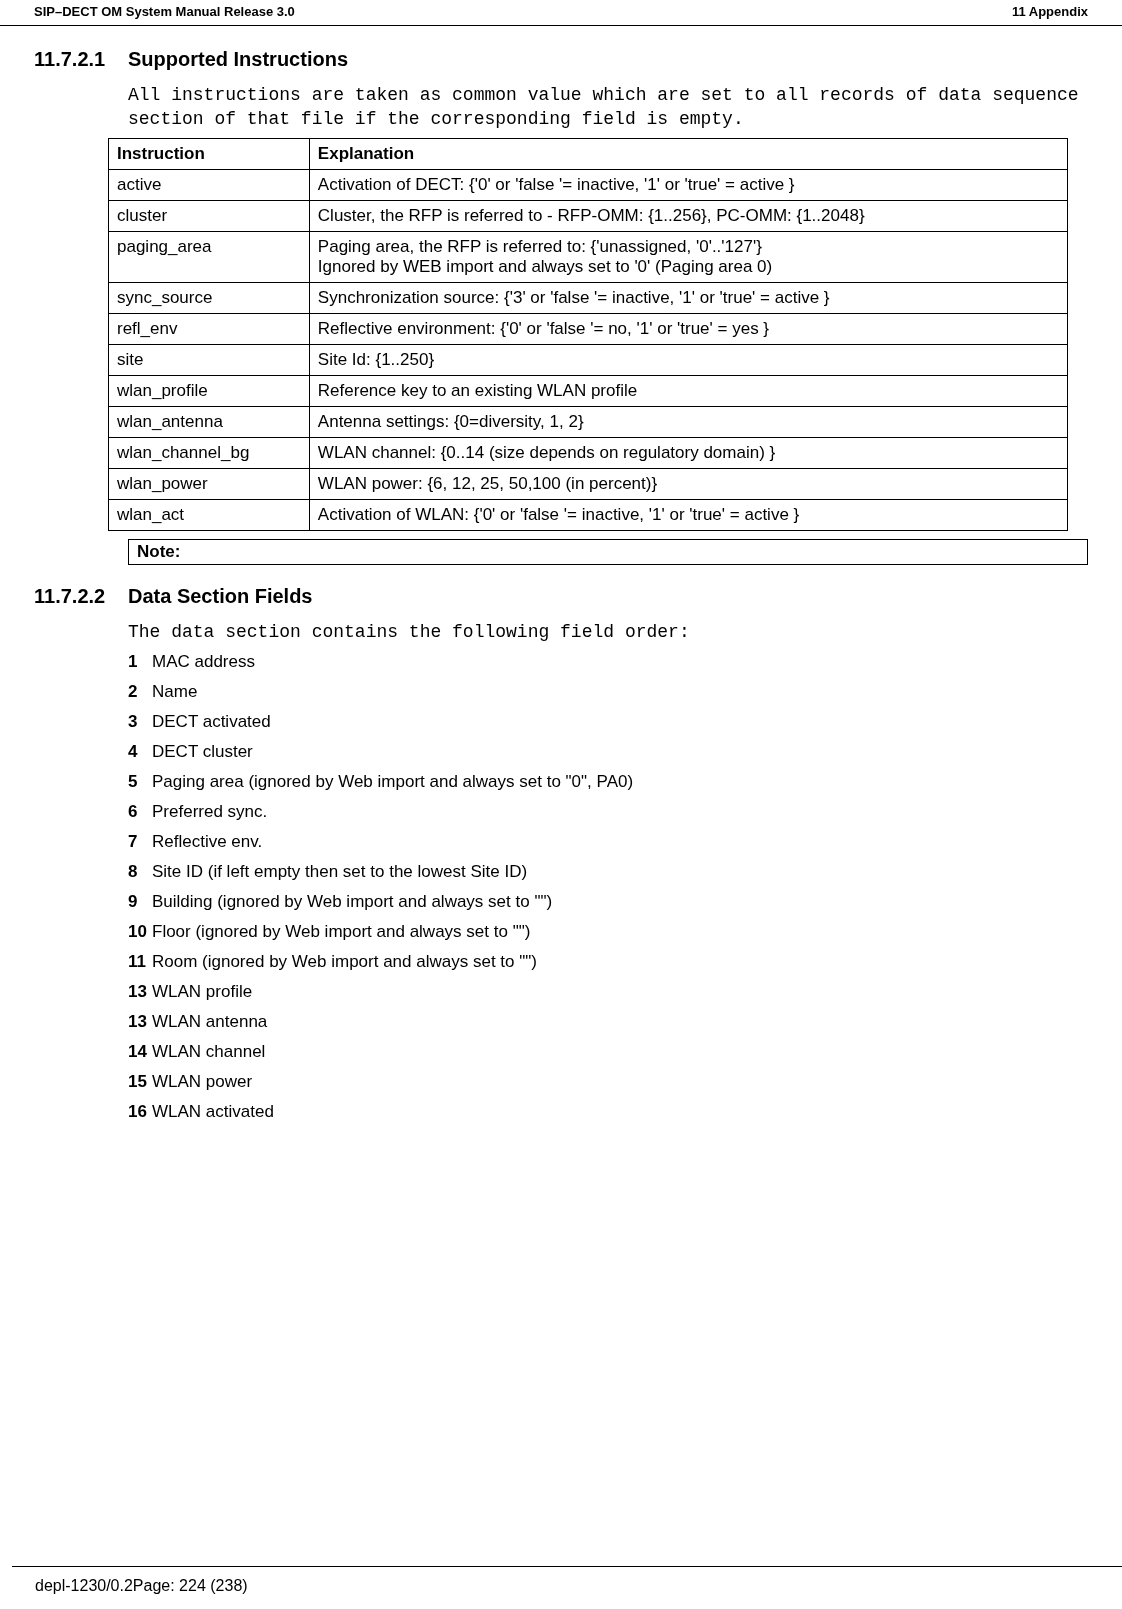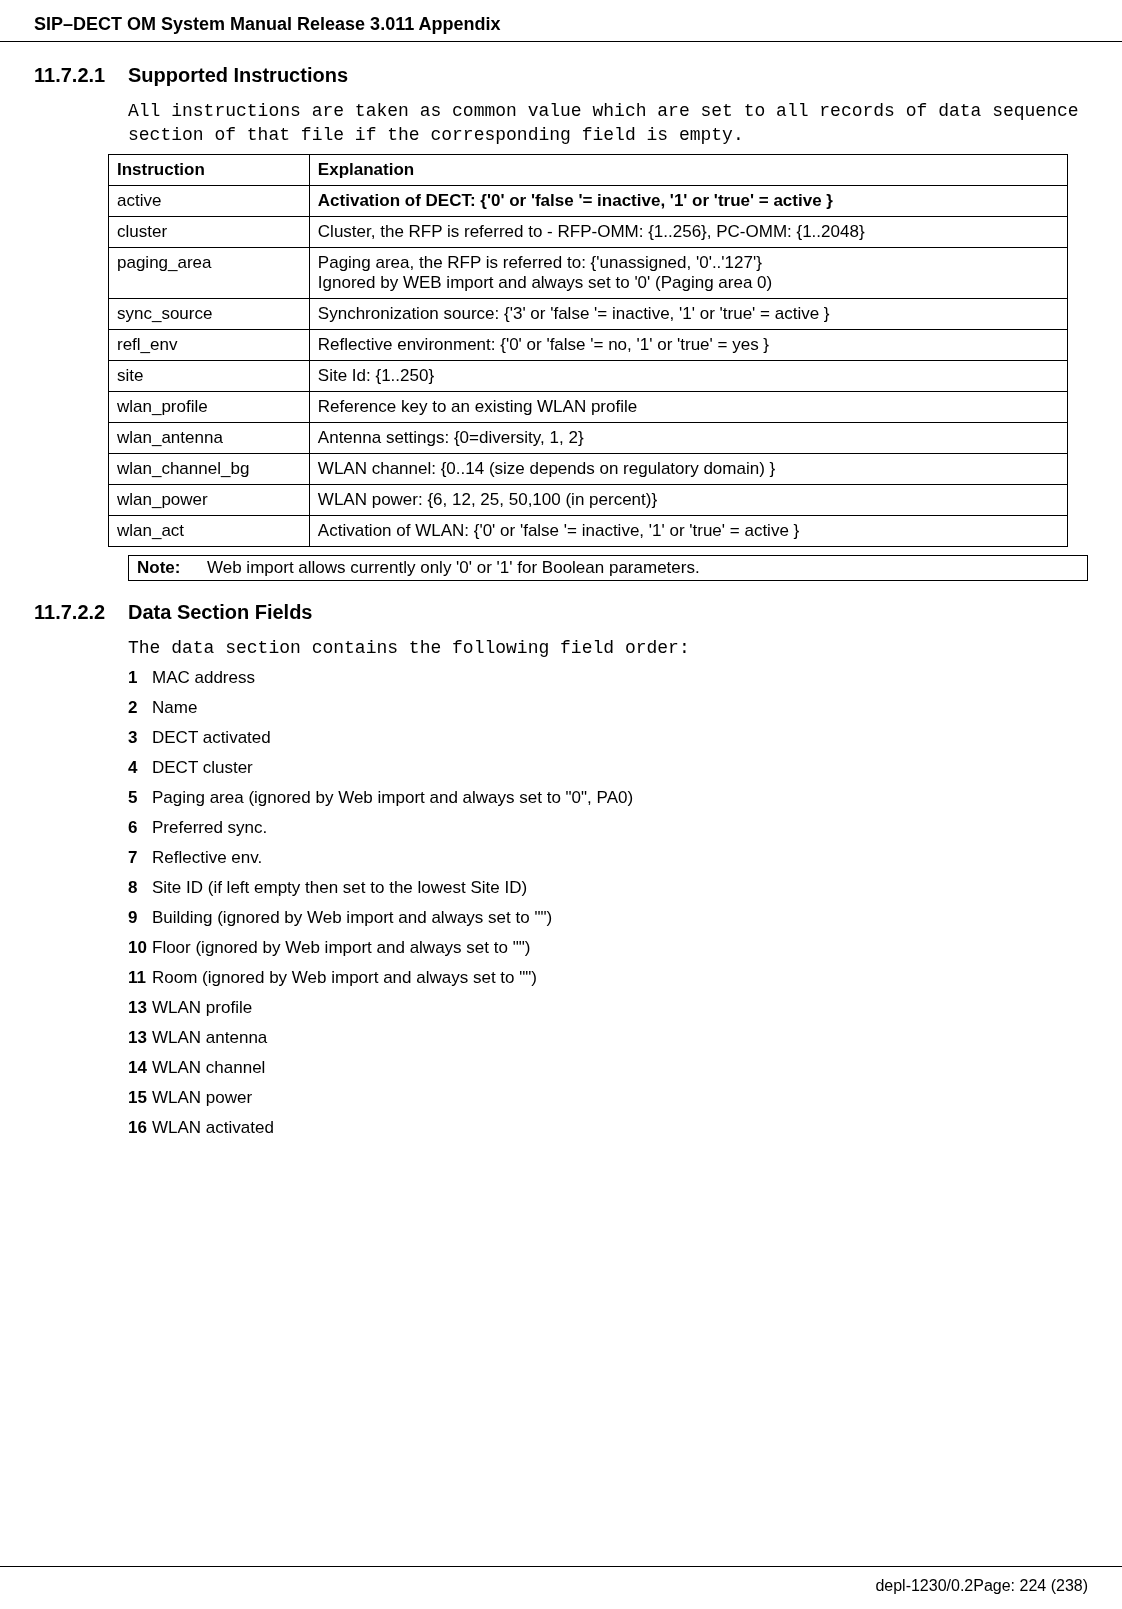--- a/index.html
+++ b/index.html
@@ -8,24 +8,24 @@
       font-size: 16px;
       color: #000;
       background: #fff;
       width: 1122px;
       height: 1609px;
       position: relative;
       padding: 0;
     }
     .page-header {
       display: flex;
-      justify-content: flex-start;
-      padding: 14px 34px 6px 34px;
-      font-weight: bold;
-      font-size: 18px;
+      justify-content: space-between;
+      padding: 4px 34px 6px 34px;
+      font-weight: bold;
+      font-size: 13px;
       border-bottom: 1.5px solid #000;
       margin-bottom: 22px;
     }
     .content {
       padding: 0 34px;
     }
     .section-heading {
       font-weight: bold;
       font-size: 20px;
       margin-bottom: 12px;
@@ -81,26 +81,26 @@
       margin-bottom: 10px;
       font-size: 17px;
     }
     .ordered-list .item .n {
       font-weight: bold;
       min-width: 24px;
     }
     .page-footer {
       position: absolute;
       bottom: 14px;
-      left: 0;
+      left: 12px;
       right: 0;
       border-top: 1px solid #000;
-      padding: 10px 34px 0 34px;
-      display: flex;
-      justify-content: flex-end;
+      padding: 10px 34px 0 23px;
+      display: flex;
+      justify-content: flex-start;
       font-size: 16px;
     }
   </style>
 </head>
 <body>
 
 <div class="page-header">
   <span>SIP–DECT OM System Manual Release 3.0</span>
   <span>11 Appendix</span>
 </div>
@@ -116,21 +116,21 @@
   <table class="instr">
     <thead>
       <tr>
         <th>Instruction</th>
         <th>Explanation</th>
       </tr>
     </thead>
     <tbody id="instr-body">
         <tr>
           <td>active</td>
-          <td style="white-space: pre-line; font-weight: bold;">Activation of DECT: {'0' or 'false '= inactive, '1' or 'true' = active }</td>
+          <td style="white-space: pre-line;">Activation of DECT: {'0' or 'false '= inactive, '1' or 'true' = active }</td>
         </tr>
         <tr>
           <td>cluster</td>
           <td style="white-space: pre-line;">Cluster, the RFP is referred to - RFP-OMM: {1..256}, PC-OMM: {1..2048}</td>
         </tr>
         <tr>
           <td>paging_area</td>
           <td style="white-space: pre-line;">Paging area, the RFP is referred to: {'unassigned, '0'..'127'}
 Ignored by WEB import and always set to '0' (Paging area 0)</td>
         </tr>
@@ -164,21 +164,20 @@
         </tr>
         <tr>
           <td>wlan_act</td>
           <td style="white-space: pre-line;">Activation of WLAN: {'0' or 'false '= inactive, '1' or 'true' = active }</td>
         </tr>
       </tbody>
   </table>
 
   <div class="note-box">
     <span class="note-label">Note:</span>
-    <span>Web import allows currently only '0' or '1' for Boolean parameters.</span>
   </div>
 
   <div class="section-heading">
     <span class="num">11.7.2.2</span><span>Data Section Fields</span>
   </div>
 
   <p class="para indent">The data section contains the following field order:</p>
 
   <div class="ordered-list" id="ordered-list">
       <div class="item">

